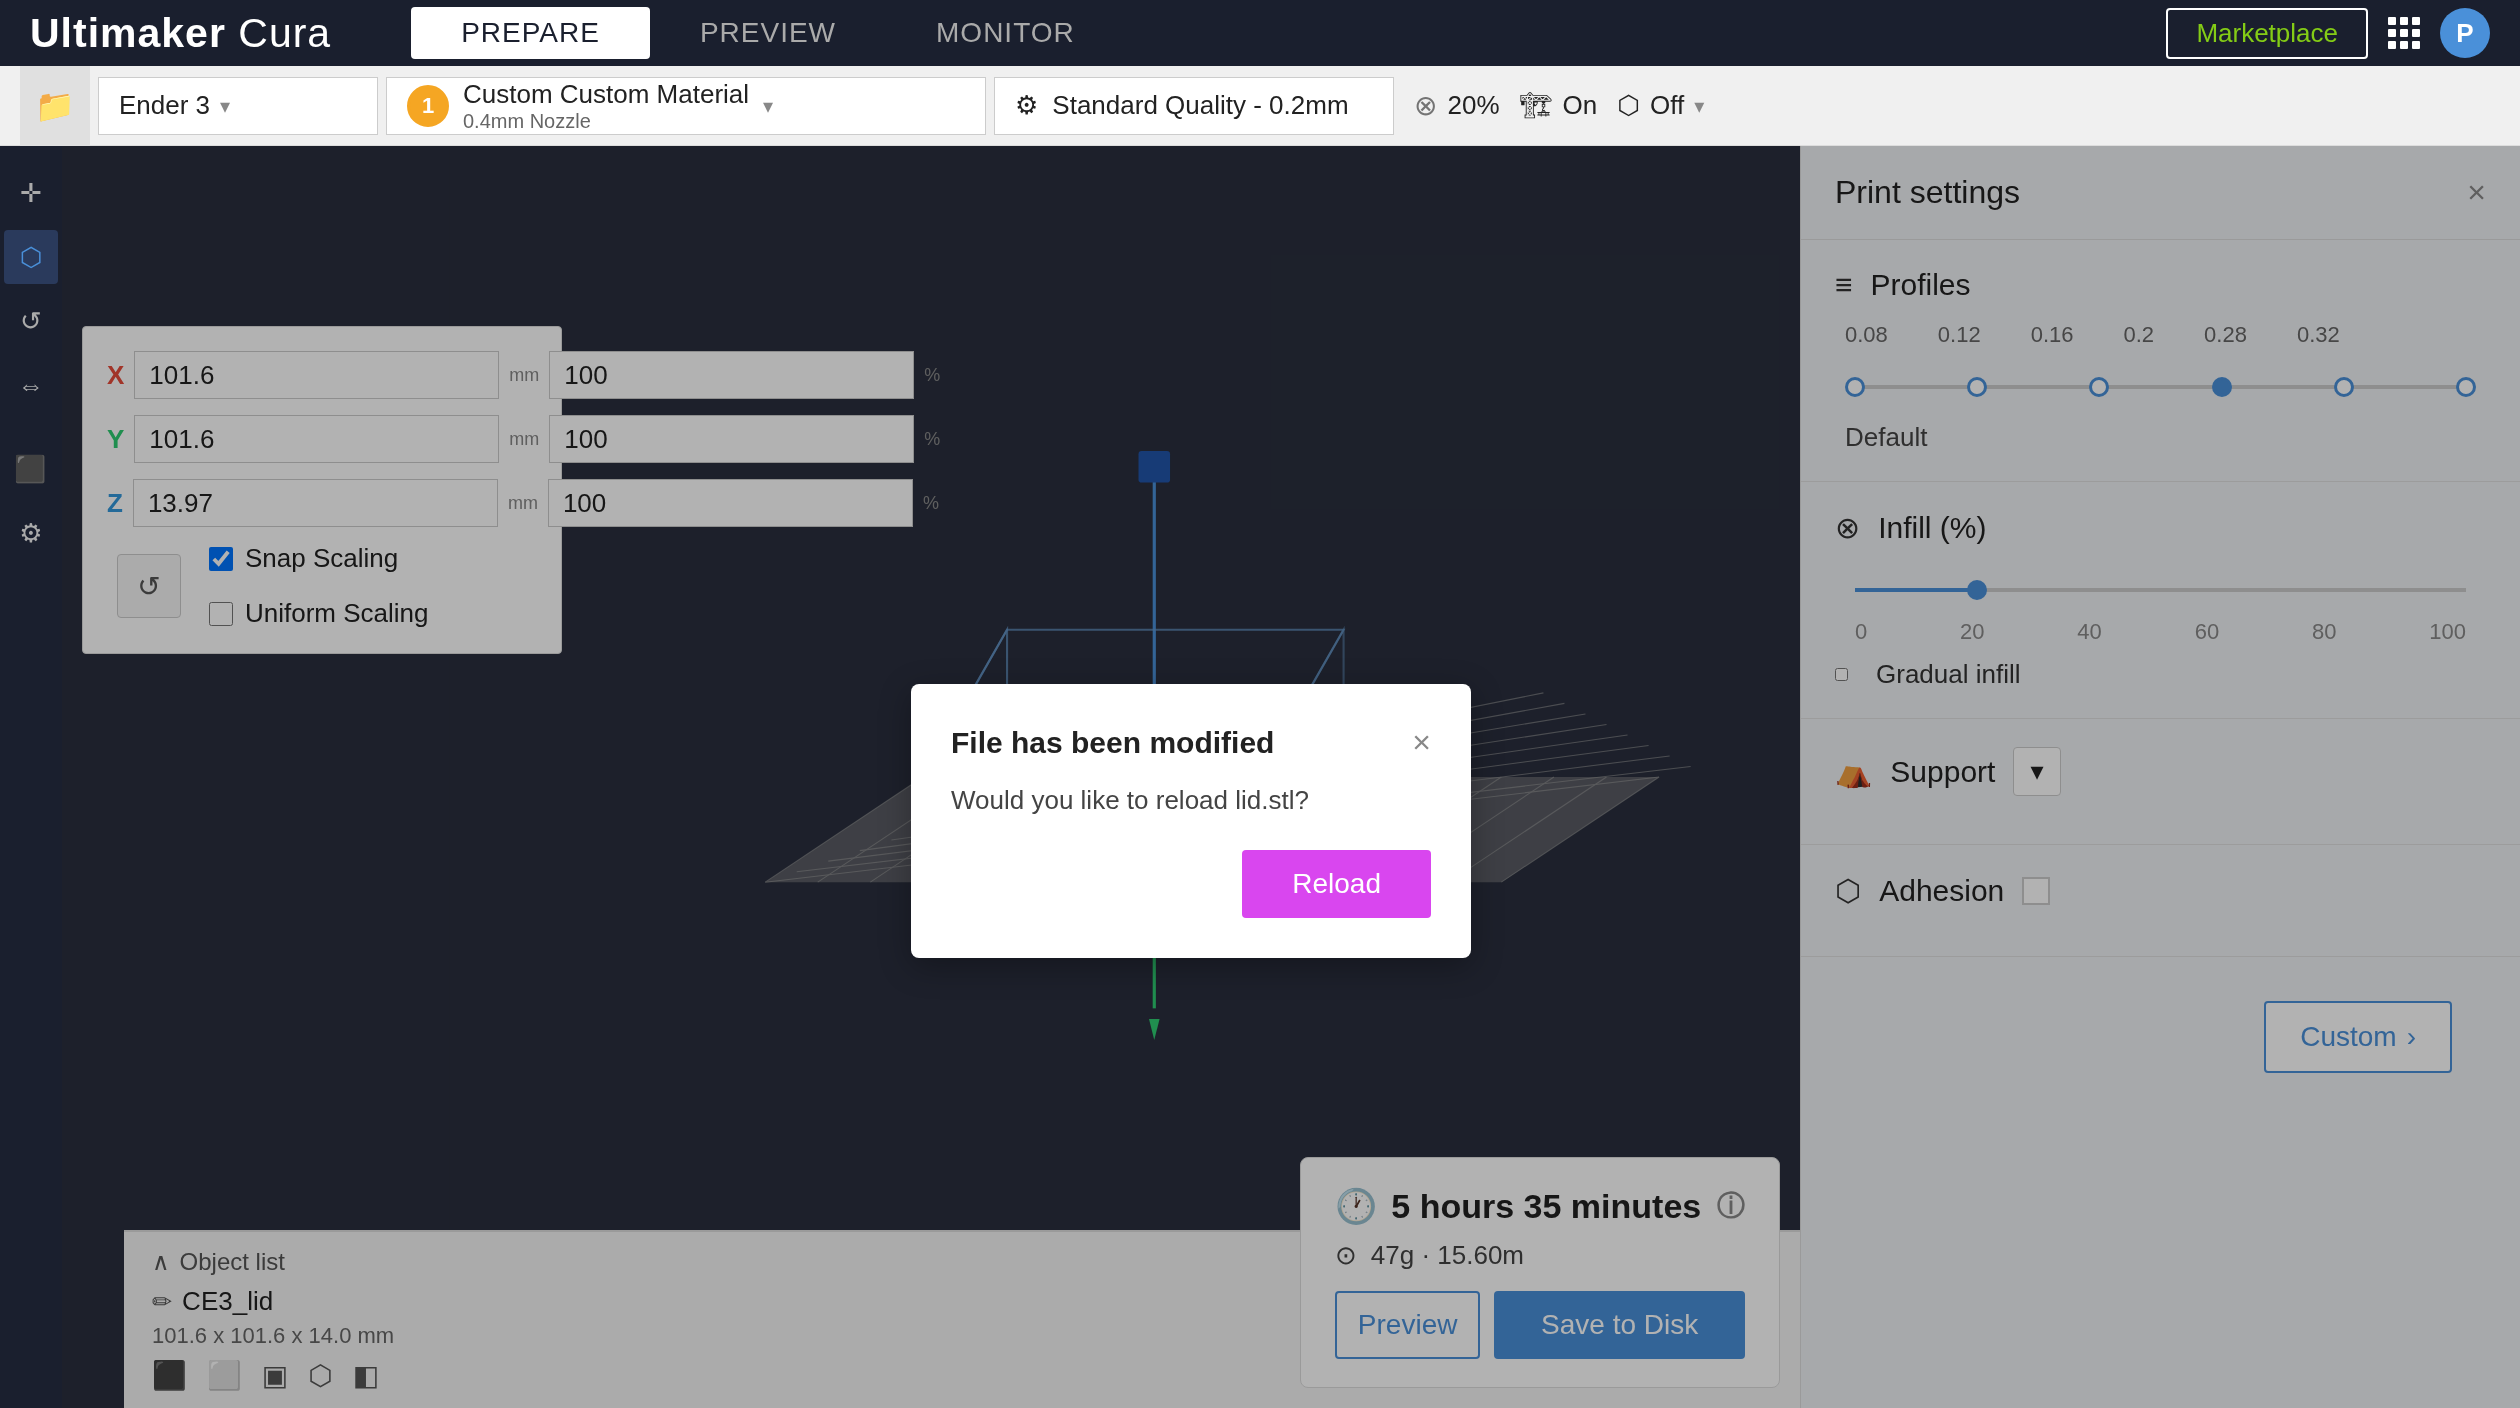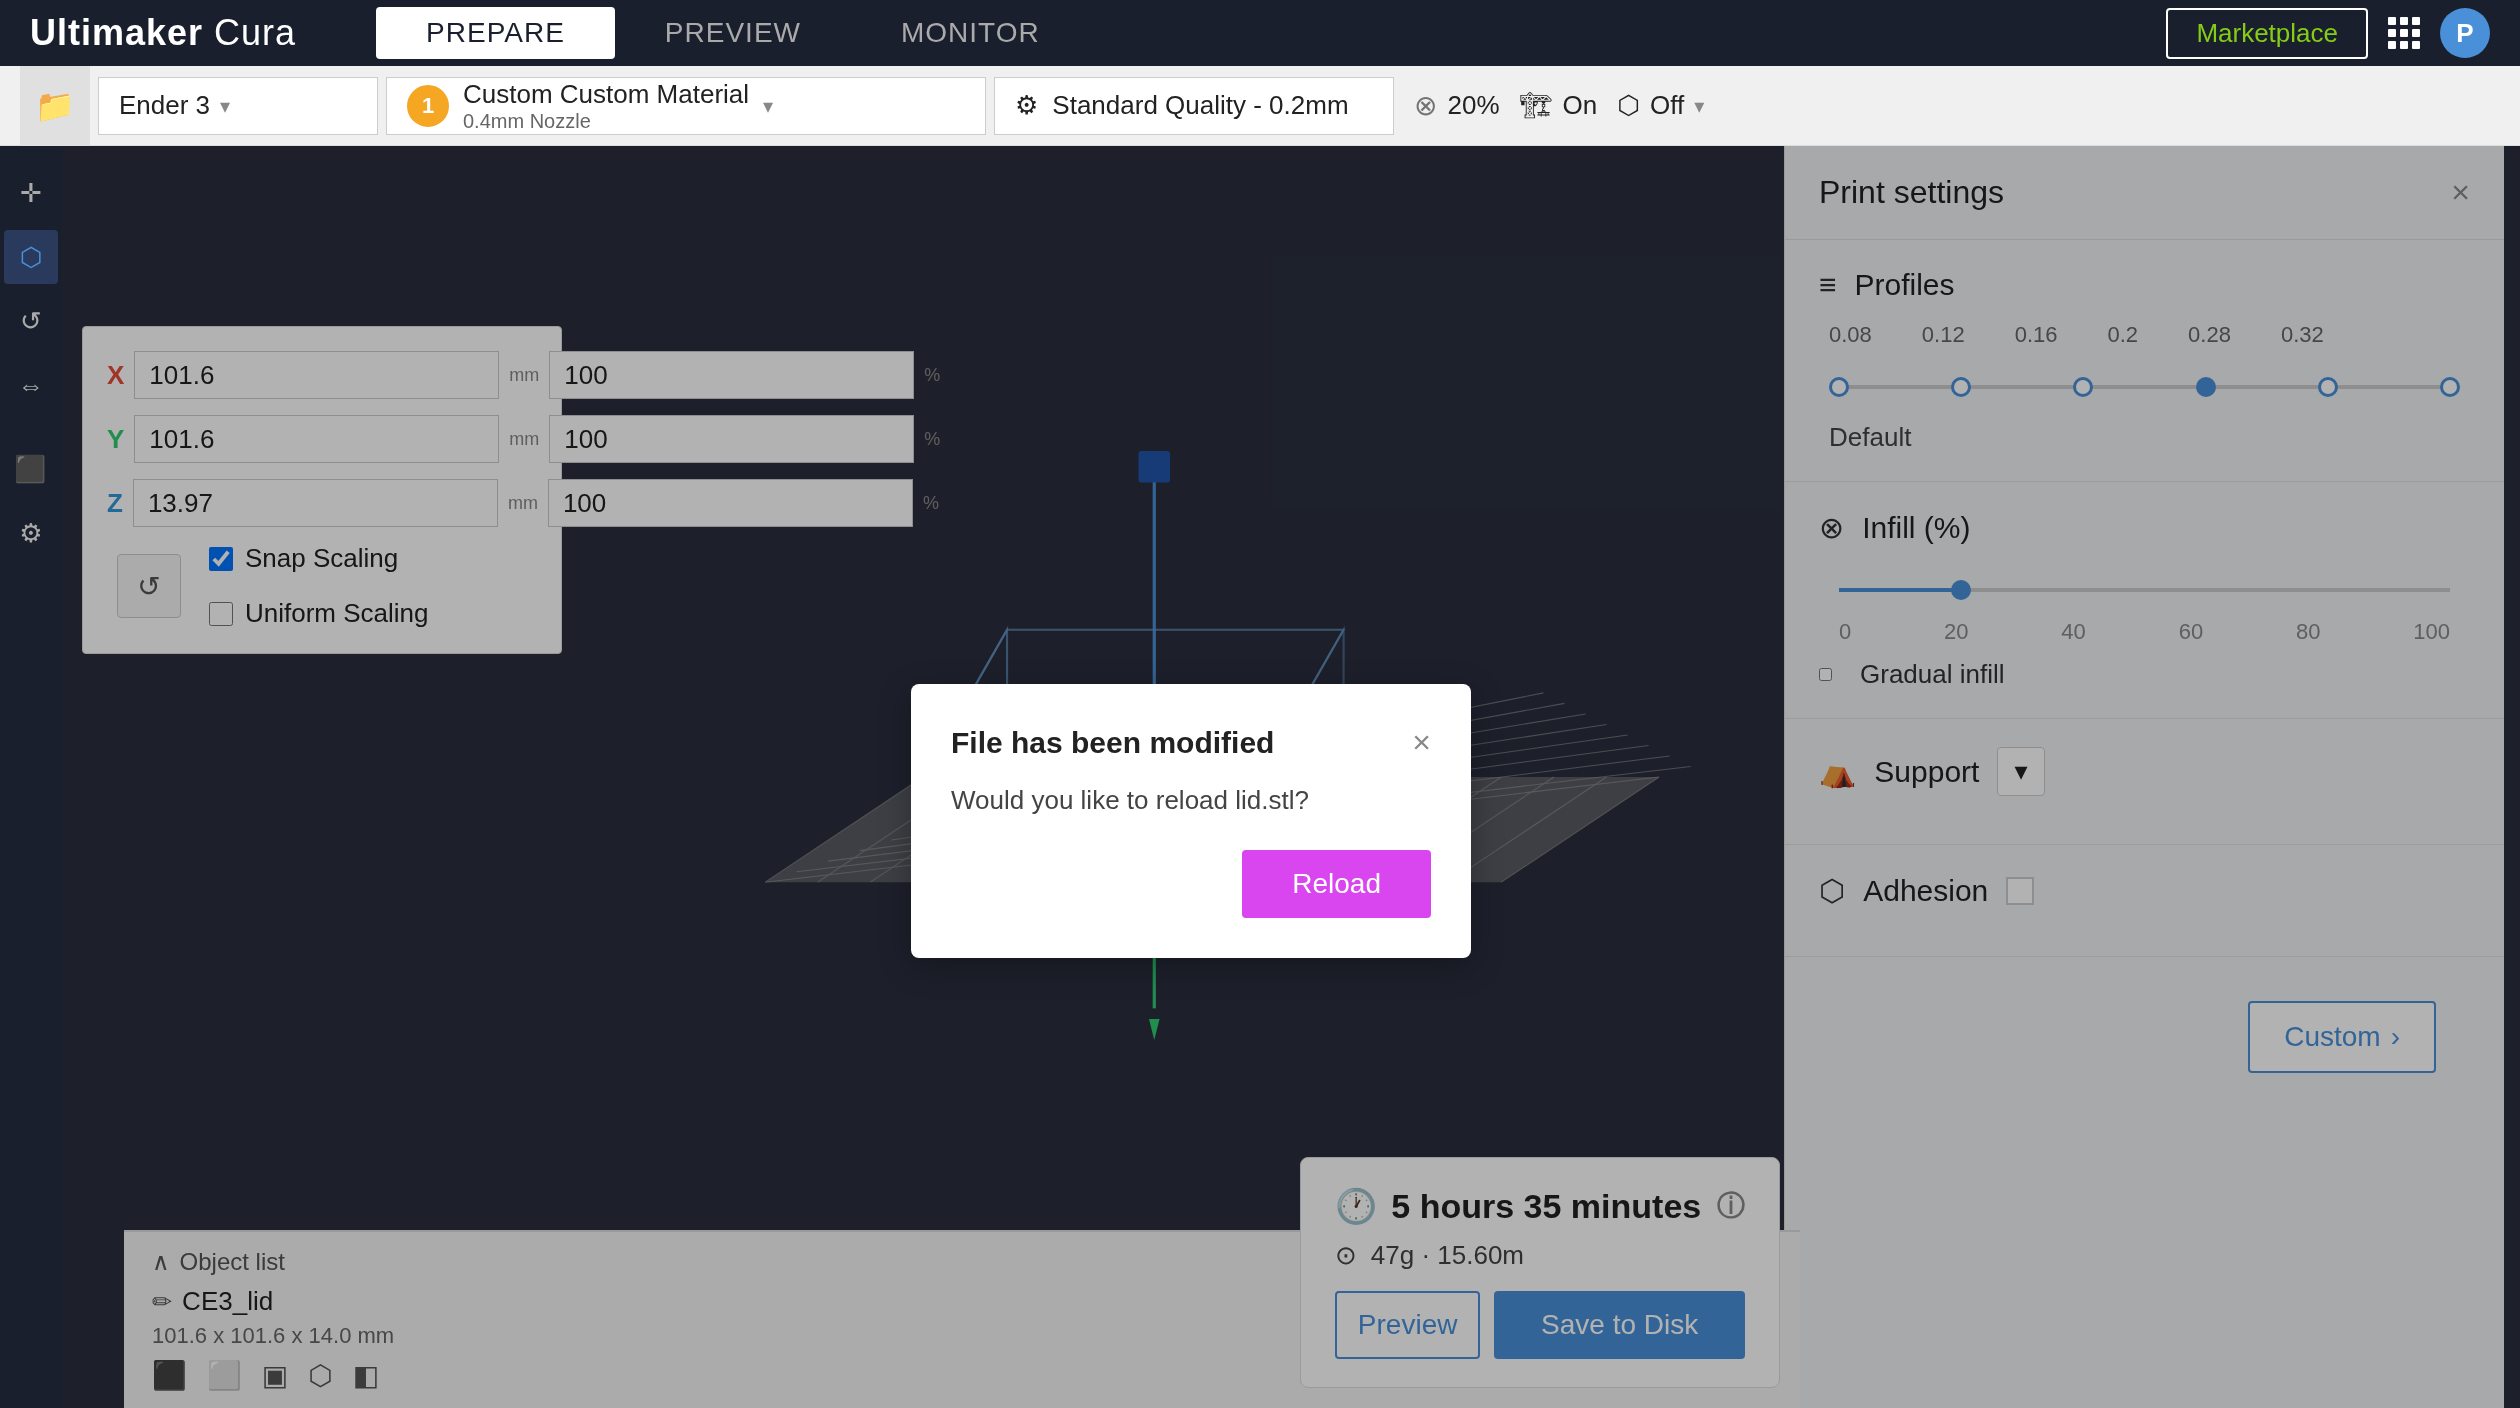--- a/index.html
+++ b/index.html
@@ -7,21 +7,21 @@
 
     
     .top-bar {
       background: #1a1f2e;
       height: 66px;
       display: flex;
       align-items: center;
       padding: 0 30px;
       gap: 40px;
     }
-    .logo { font-size: 36px; font-weight: 300; letter-spacing: 1px; text-align: right; }
+    .logo { font-size: 41px; font-weight: 300; letter-spacing: 1px; text-align: right; }
     .logo strong { font-weight: 700; }
     .nav-tabs { display: flex; gap: 0; margin-left: 40px; }
     .nav-tab {
       padding: 10px 50px;
       cursor: pointer;
       font-size: 28px;
       letter-spacing: 1px;
       color: #aaa;
       border: none;
       background: transparent;
@@ -269,21 +269,21 @@
       margin-bottom: 6px;
     }
     .object-dims { font-size: 22px; color: #666; margin-bottom: 10px; }
     .object-icons { display: flex; gap: 20px; }
     .obj-icon { font-size: 28px; color: #555; cursor: pointer; }
 
     
     .print-settings {
       position: absolute;
       top: 0;
-      right: 16px;
+      right: 0;
       width: 720px;
       background: #f0f2f5;
       border-left: 1px solid #ddd;
       height: 100%;
       z-index: 5;
     }
     .print-settings-header {
       display: flex;
       align-items: center;
       justify-content: space-between;

